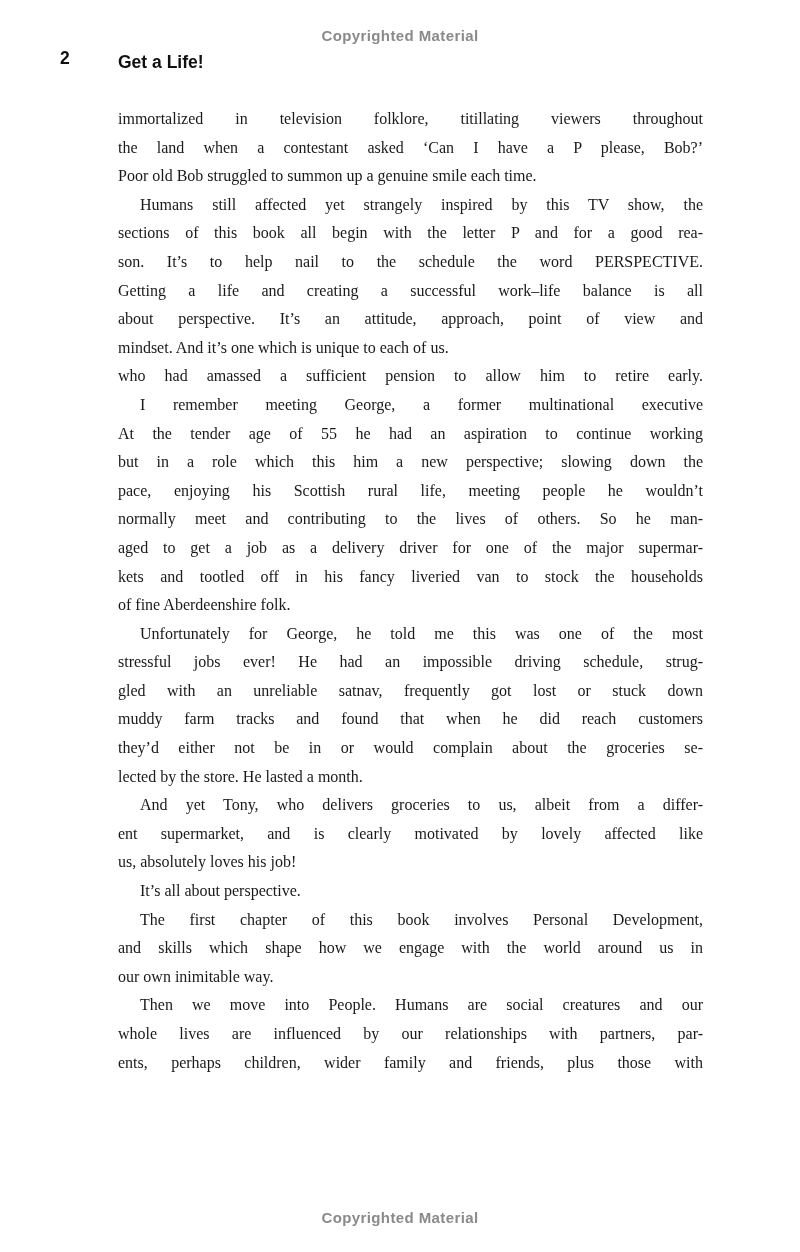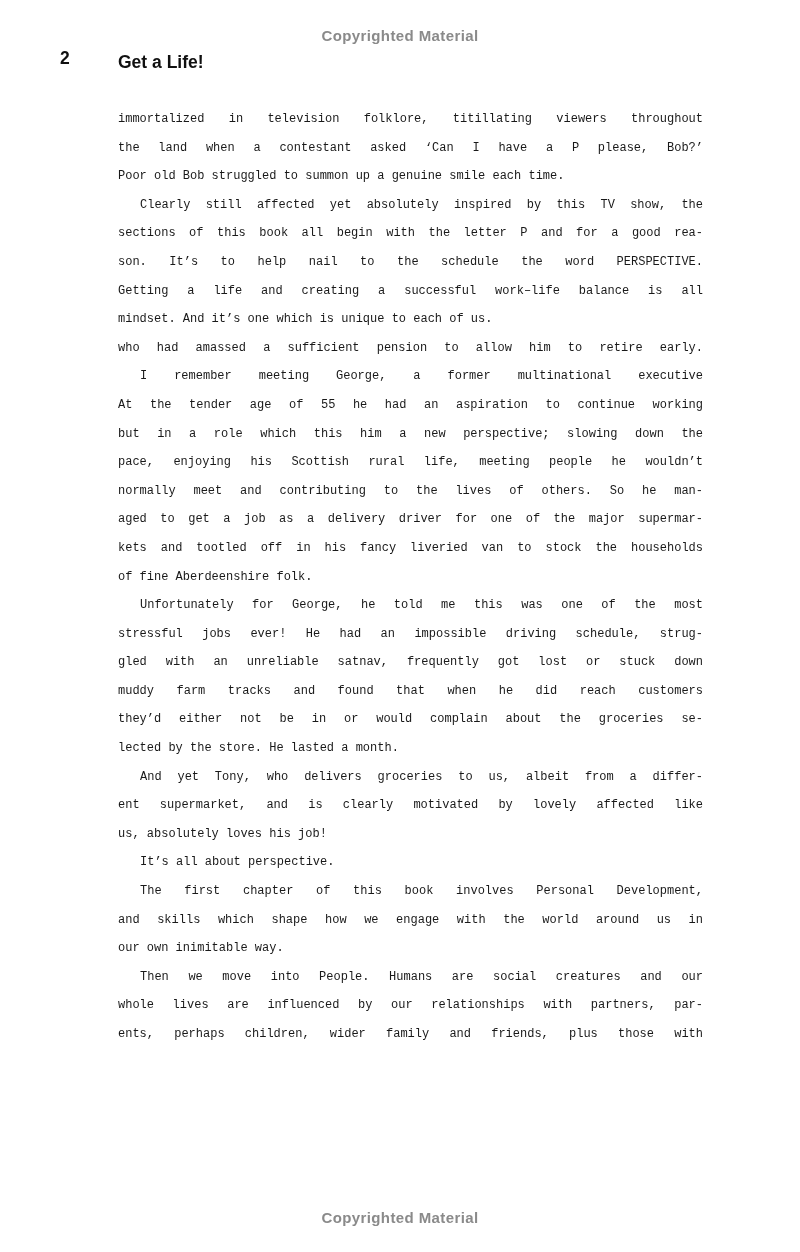--- a/index.html
+++ b/index.html
@@ -49,22 +49,22 @@
     position: absolute;
     left: 118px;
     top: 4px;
   }
 
   .body-text {
     position: absolute;
     left: 118px;
     top: 105px;
     width: 585px;
-    font-family: Liberation Mono, monospace;
-    font-size: 12px;
+    font-family: Liberation Serif, serif;
+    font-size: 16px;
     line-height: 28.6px;
     color: #191919;
   }
   .line {
     text-align: justify;
     text-align-last: justify;
     white-space: normal;
   }
   .line.flush {
     text-align-last: left;
@@ -82,24 +82,25 @@
 
   <div class="header">
     <span class="pagenum">2</span>
     <span class="running-title">Get a Life!</span>
   </div>
 
   <div class="body-text" id="body-text">
       <div class="line">immortalized in television folklore, titillating viewers throughout</div>
       <div class="line">the land when a contestant asked ‘Can I have a P please, Bob?’</div>
       <div class="line flush">Poor old Bob struggled to summon up a genuine smile each time.</div>
-      <div class="line indent">Clearly still affected yet absolutely inspired by this TV show, the</div>
+      <div class="line indent">Humans still affected yet strangely inspired by this TV show, the</div>
       <div class="line">sections of this book all begin with the letter P and for a good rea-</div>
       <div class="line">son. It’s to help nail to the schedule the word PERSPECTIVE.</div>
       <div class="line">Getting a life and creating a successful work–life balance is all</div>
+      <div class="line">about perspective. It’s an attitude, approach, point of view and</div>
       <div class="line flush">mindset. And it’s one which is unique to each of us.</div>
       <div class="line">who had amassed a sufficient pension to allow him to retire early.</div>
       <div class="line indent">I remember meeting George, a former multinational executive</div>
       <div class="line">At the tender age of 55 he had an aspiration to continue working</div>
       <div class="line">but in a role which this him a new perspective; slowing down the</div>
       <div class="line">pace, enjoying his Scottish rural life, meeting people he wouldn’t</div>
       <div class="line">normally meet and contributing to the lives of others. So he man-</div>
       <div class="line">aged to get a job as a delivery driver for one of the major supermar-</div>
       <div class="line">kets and tootled off in his fancy liveried van to stock the households</div>
       <div class="line flush">of fine Aberdeenshire folk.</div>

